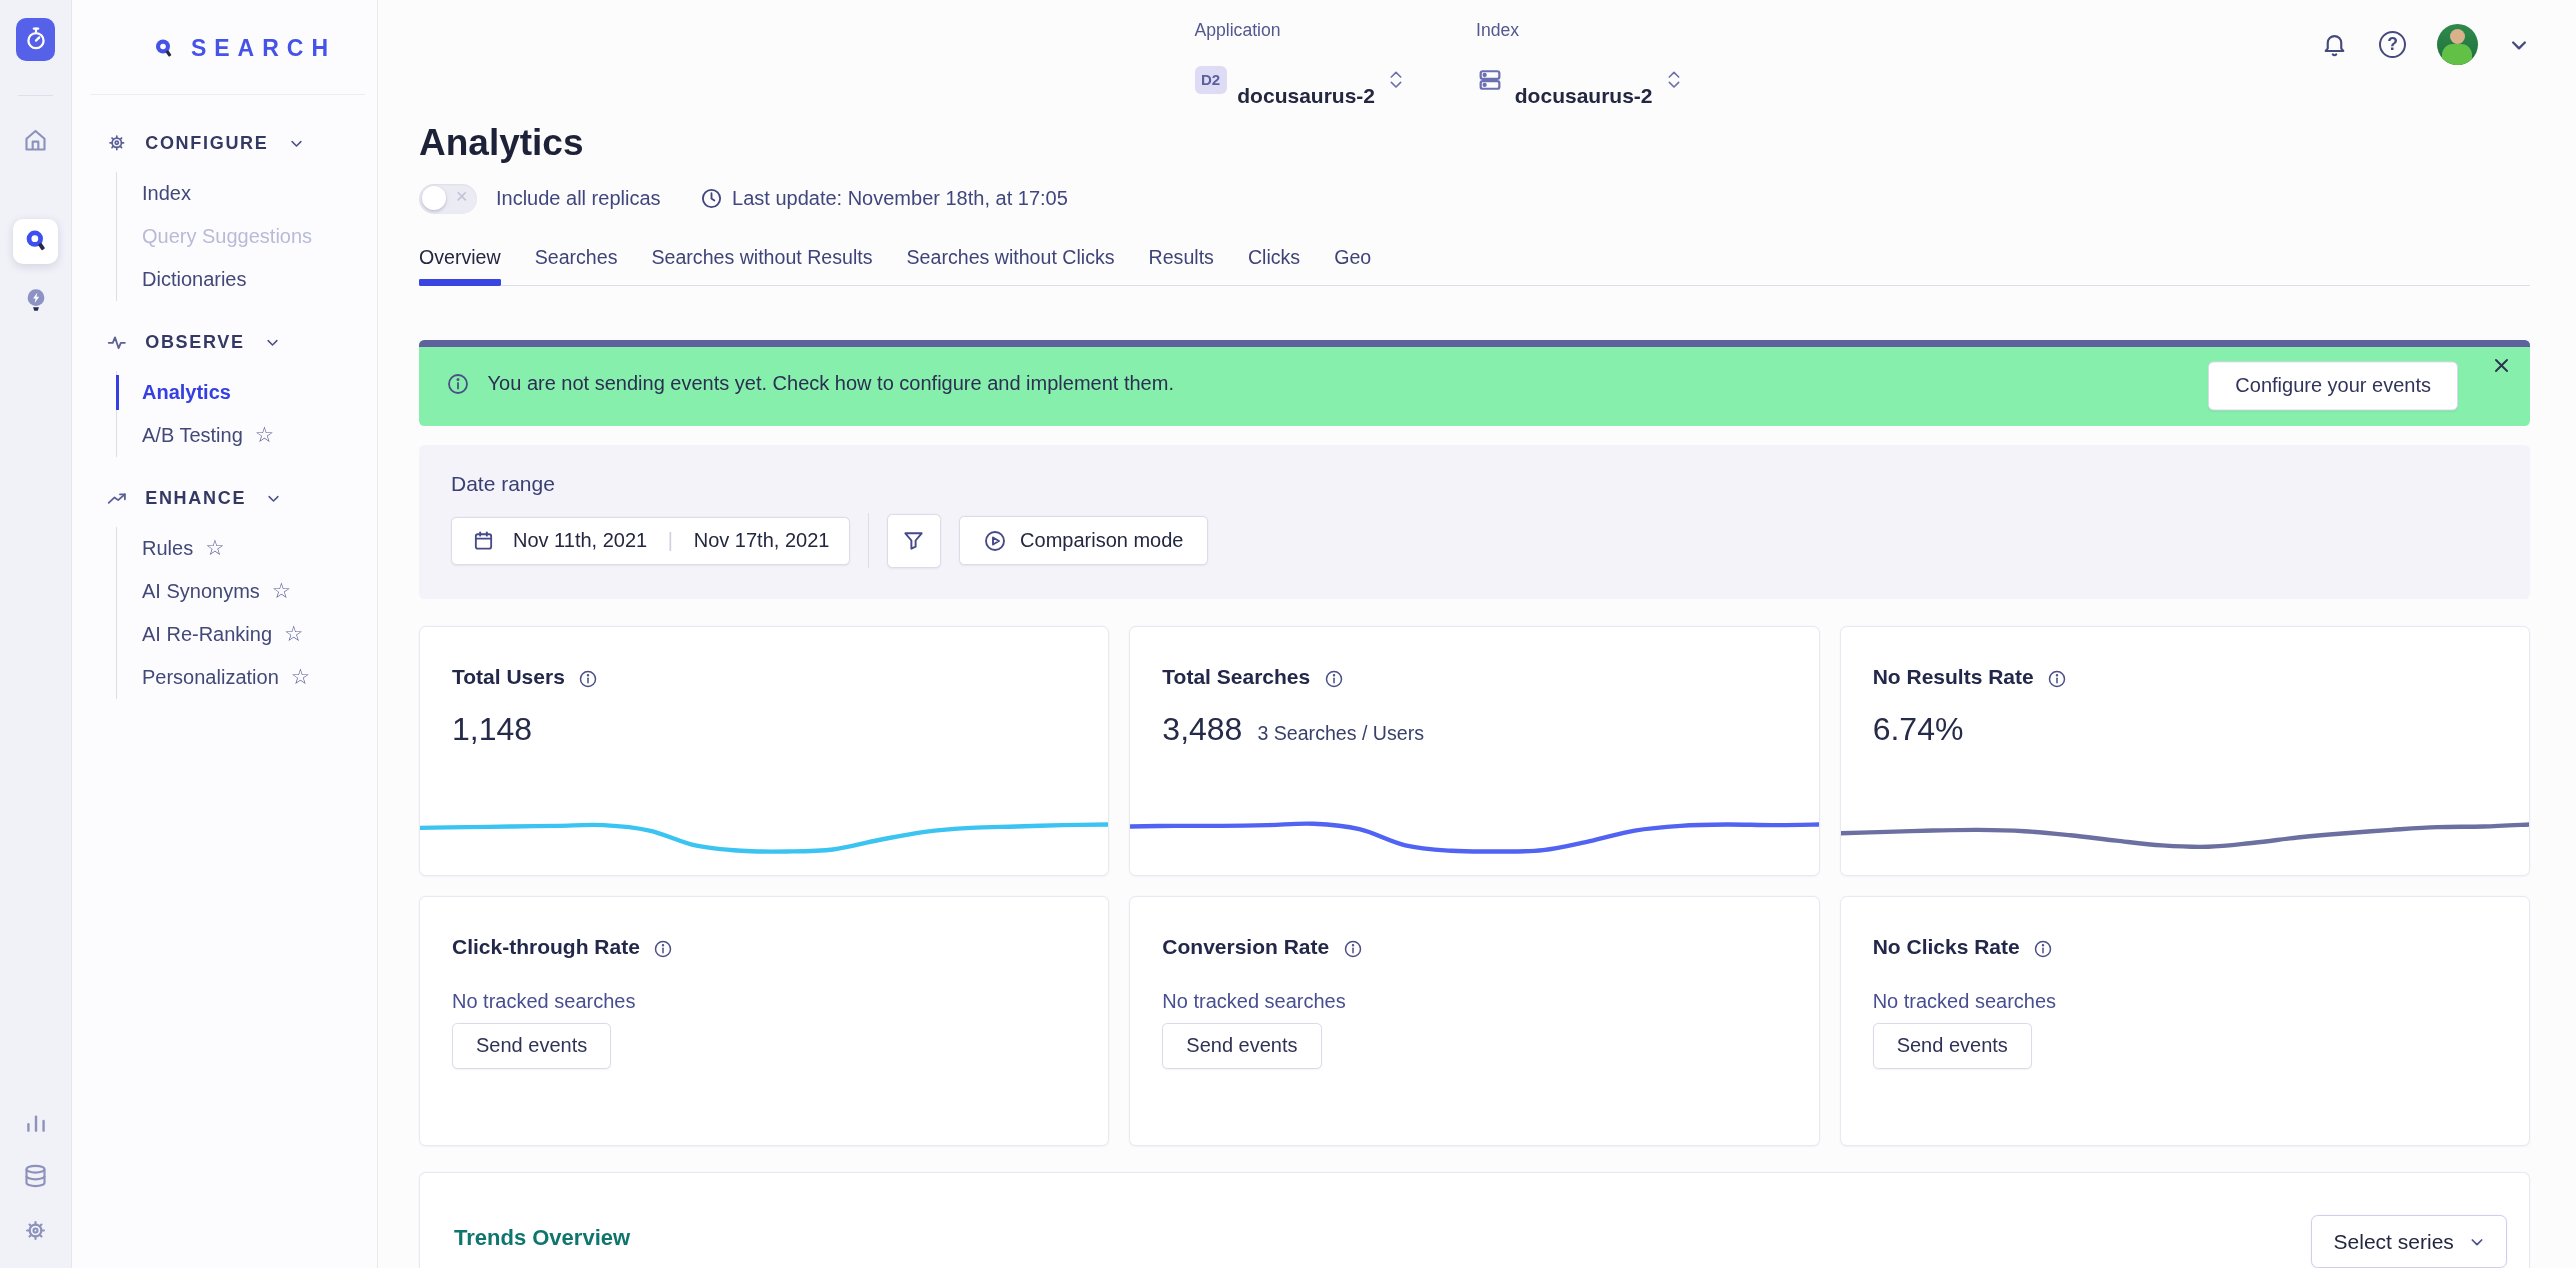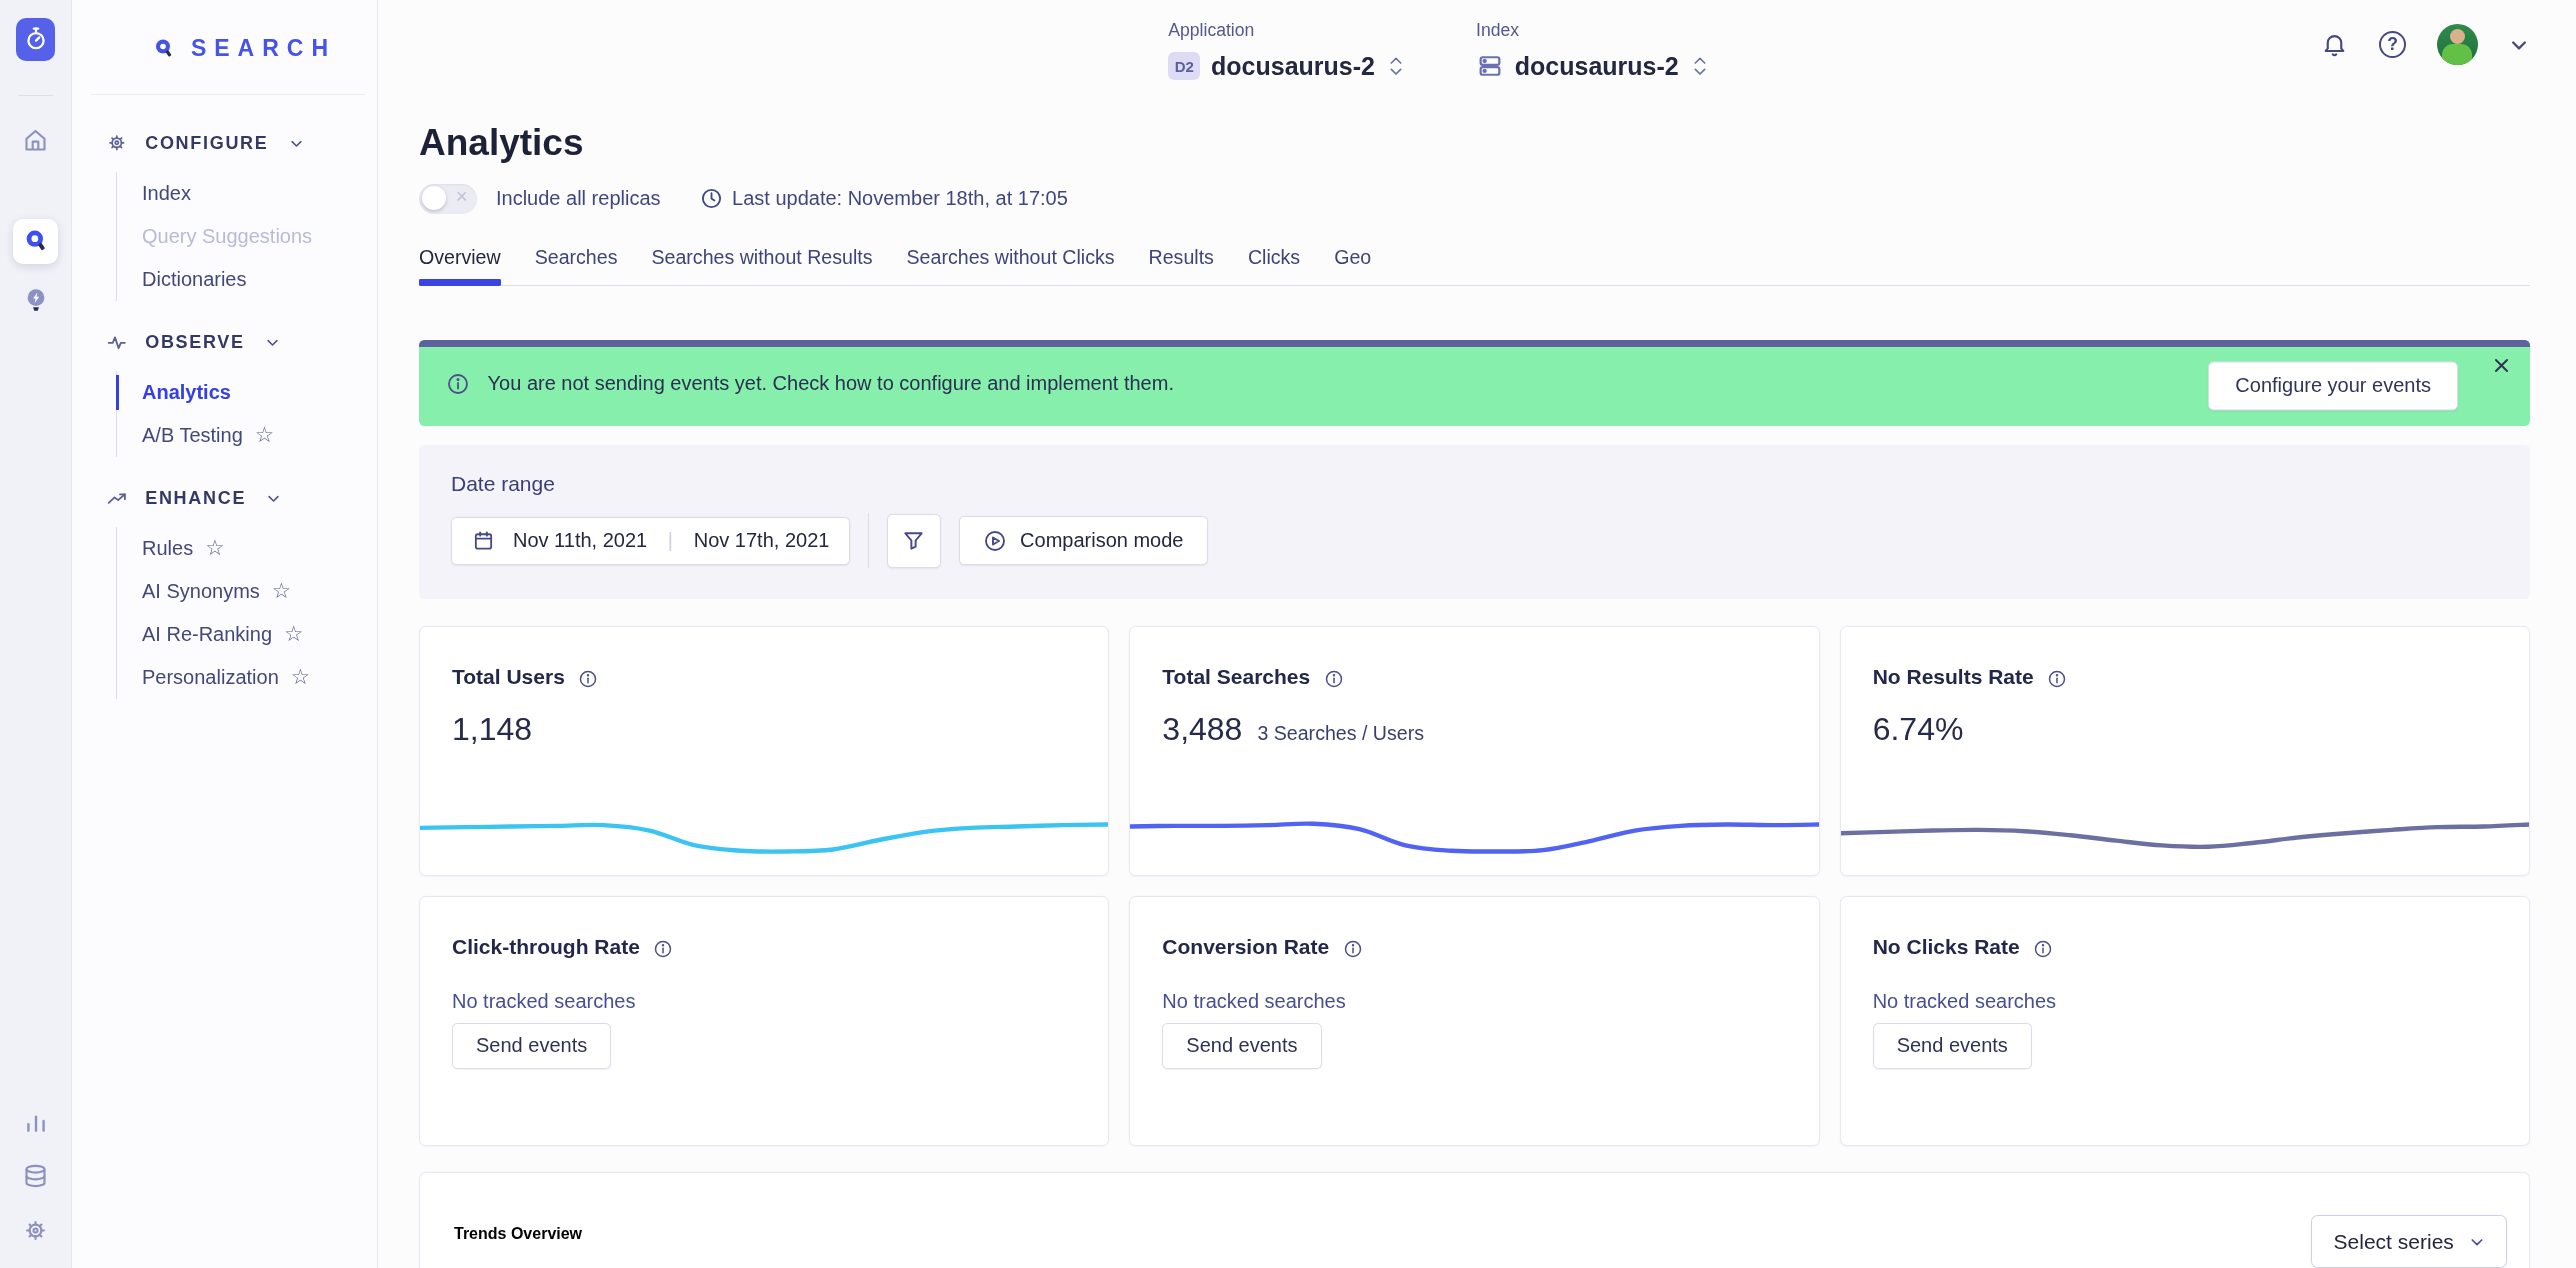--- a/index.html
+++ b/index.html
@@ -66,21 +66,21 @@
   .topbar { height: 108px; flex: 0 0 108px; display: flex; padding: 20px 47px 0 41px; position: relative; justify-content: center; }
   .selector { margin-right: 74px; }
   .selector .sel-label { font-size: 17.6px; color: #53588f; margin-bottom: 10.8px; }
   .sel-value-row { display: flex; align-items: center; }
   .app-badge {
     width: 32px; height: 28px; border-radius: 6px; background: #dddcf4;
     color: #5b5f9e; font-size: 15px; font-weight: 700;
     display: flex; align-items: center; justify-content: center; margin-right: 10.8px;
   }
   .index-ic { color: #6a70b2; margin-right: 10.8px; }
-  .sel-value { font-size: 25px; font-weight: 700; color: #23273f; }
+  .sel-value { font-size: 21px; font-weight: 700; color: #23273f; margin-top: 32px; }
   .stepper { display: flex; flex-direction: column; gap: 3.4px; margin-left: 15px; color: #6b70ab; cursor: pointer; }
   .topbar-right { position: absolute; right: 47px; top: 24px; display: flex; align-items: center; gap: 31px; }
   .tb-icon { color: #454a7d; cursor: pointer; }
   .help-circle {
     width: 27px; height: 27px; border-radius: 50%; border: 2px solid #454a7d; color: #454a7d;
     font-size: 17.6px; font-weight: 700; display: flex; align-items: center; justify-content: center; cursor: pointer;
   }
   .avatar {
     width: 41px; height: 41px; border-radius: 50%; overflow: hidden; position: relative; cursor: pointer;
     background: linear-gradient(180deg, #2f8a4b 0%, #1f6f3d 100%);
@@ -175,21 +175,21 @@
     box-shadow: 0 0.7px 1.4px rgba(40,45,90,.06);
   }
 
   
   .trends {
     margin-top: 26px; background: #ffffff; border: 1.4px solid #e8e8f1; border-bottom: none;
     border-radius: 6.8px 6.8px 0 0; flex: 1; min-height: 95px;
     display: flex; justify-content: space-between; align-items: flex-start;
     padding: 42px 21.6px 0 34px; box-shadow: 0 0.7px 2px rgba(40,45,90,.05);
   }
-  .trends-title { font-size: 16px; font-weight: 700; color: #000000; margin-top: 9.5px; }
+  .trends-title { font-size: 22px; font-weight: 700; color: #0f766e; margin-top: 9.5px; }
   .select-series { border: 1.4px solid #cdcfec; border-radius: 6.8px; padding: 13.5px 21.6px; gap: 15px; font-size: 21px; }
   .select-series .chev { color: #4a5390; }
 </style>
 </head>
 <body>
 
 <div class="rail">
   <div class="rail-badge">
     <span>
       <svg width="26" height="26" viewBox="0 0 24 24" fill="none" stroke="#ffffff" stroke-width="2.1" stroke-linecap="round">

